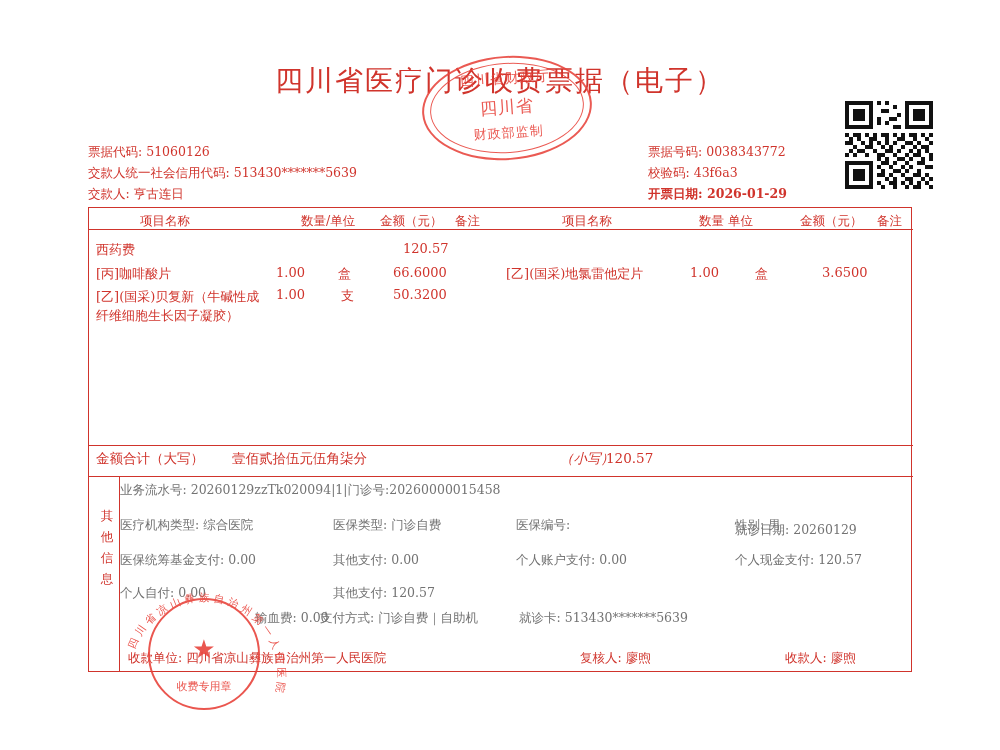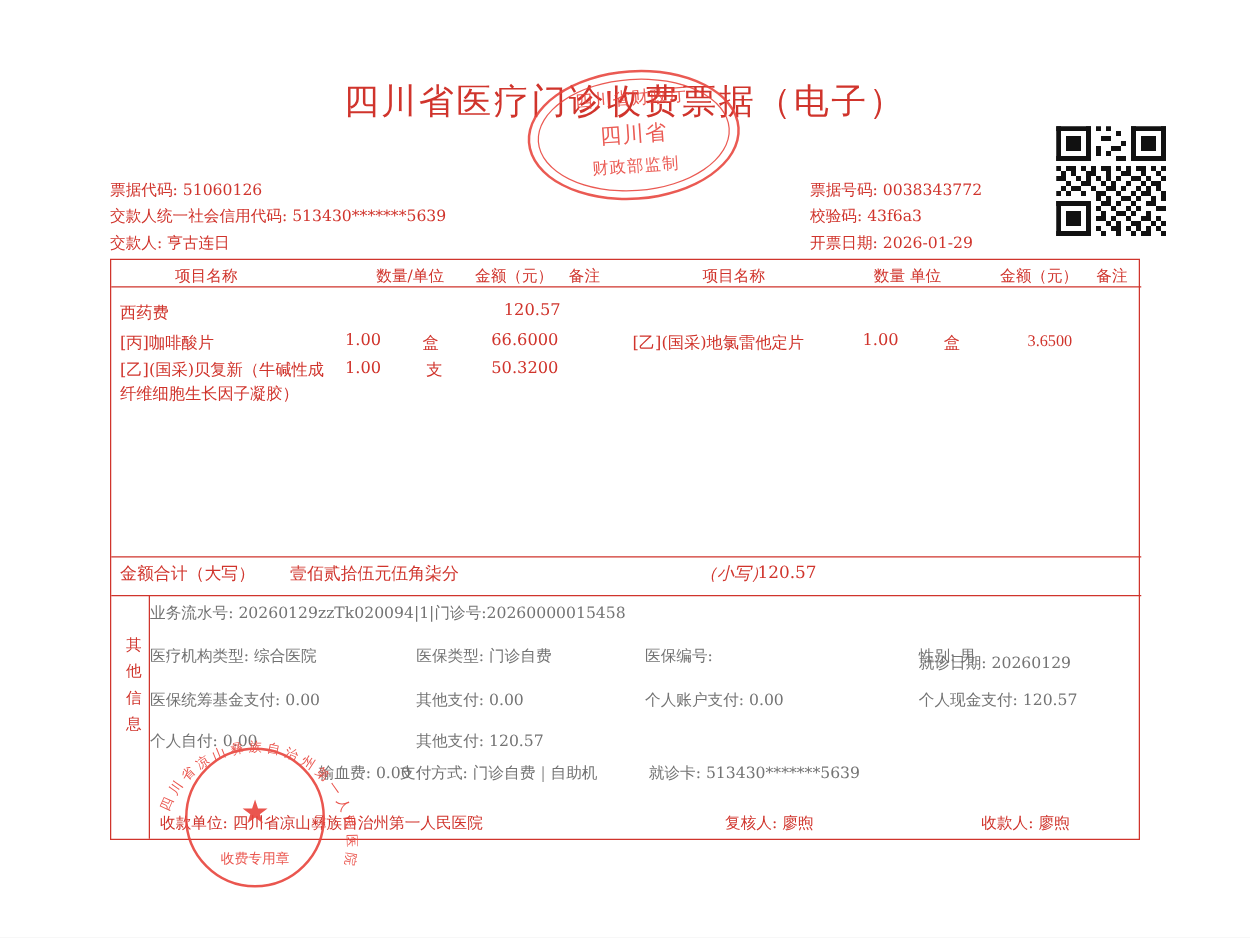--- a/index.html
+++ b/index.html
@@ -58,21 +58,21 @@
     font-size: 12.5px;
     color: #d0342c;
     white-space: nowrap;
     font-family: "DejaVu Serif", serif;
   }
   .m-code    { left: 88px;  top: 144px; }
   .m-credit  { left: 88px;  top: 165px; }
   .m-payer   { left: 88px;  top: 186px; }
   .m-billno  { left: 648px; top: 144px; }
   .m-check   { left: 648px; top: 165px; }
-  .m-date    { left: 648px; top: 186px; }
+  .m-date    { left: 648px; top: 186px; font-weight: bold; }
 
   
   .frame {
     position: absolute;
     left: 88px;
     top: 207px;
     width: 824px;
     height: 465px;
     border: 1.5px solid #d0342c;
     box-sizing: border-box;
@@ -414,21 +414,21 @@
     <div class="cell" style="left:393px; top:265px;">66.6000</div>
 
     <div class="cell wrap" style="left:96px; top:287px;">[乙](国采)贝复新（牛碱性成纤维细胞生长因子凝胶）</div>
     <div class="cell" style="left:276px; top:287px;">1.00</div>
     <div class="cell" style="left:341px; top:287px;">支</div>
     <div class="cell" style="left:393px; top:287px;">50.3200</div>
 
     <div class="cell" style="left:506px; top:265px;">[乙](国采)地氯雷他定片</div>
     <div class="cell" style="left:690px; top:265px;">1.00</div>
     <div class="cell" style="left:755px; top:265px;">盒</div>
-    <div class="cell" style="left:822px; top:265px;font-family:Liberation Serif, serif;">3.6500</div>
+    <div class="cell" style="left:822px; top:265px;">3.6500</div>
 
     <div class="totalrow" style="left:96px;  top:450px;">金额合计（大写）</div>
     <div class="totalrow" style="left:232px; top:450px;">壹佰贰拾伍元伍角柒分</div>
     <div class="totalrow" style="left:560px; top:450px;font-style:italic;">（小写）</div>
     <div class="totalrow" style="left:606px; top:450px;">120.57</div>
 
     <div class="otherlabel">其<br>他<br>信<br>息</div>
 
     <div class="info" style="left:120px; top:482px;">
       <span>业务流水号:</span>

